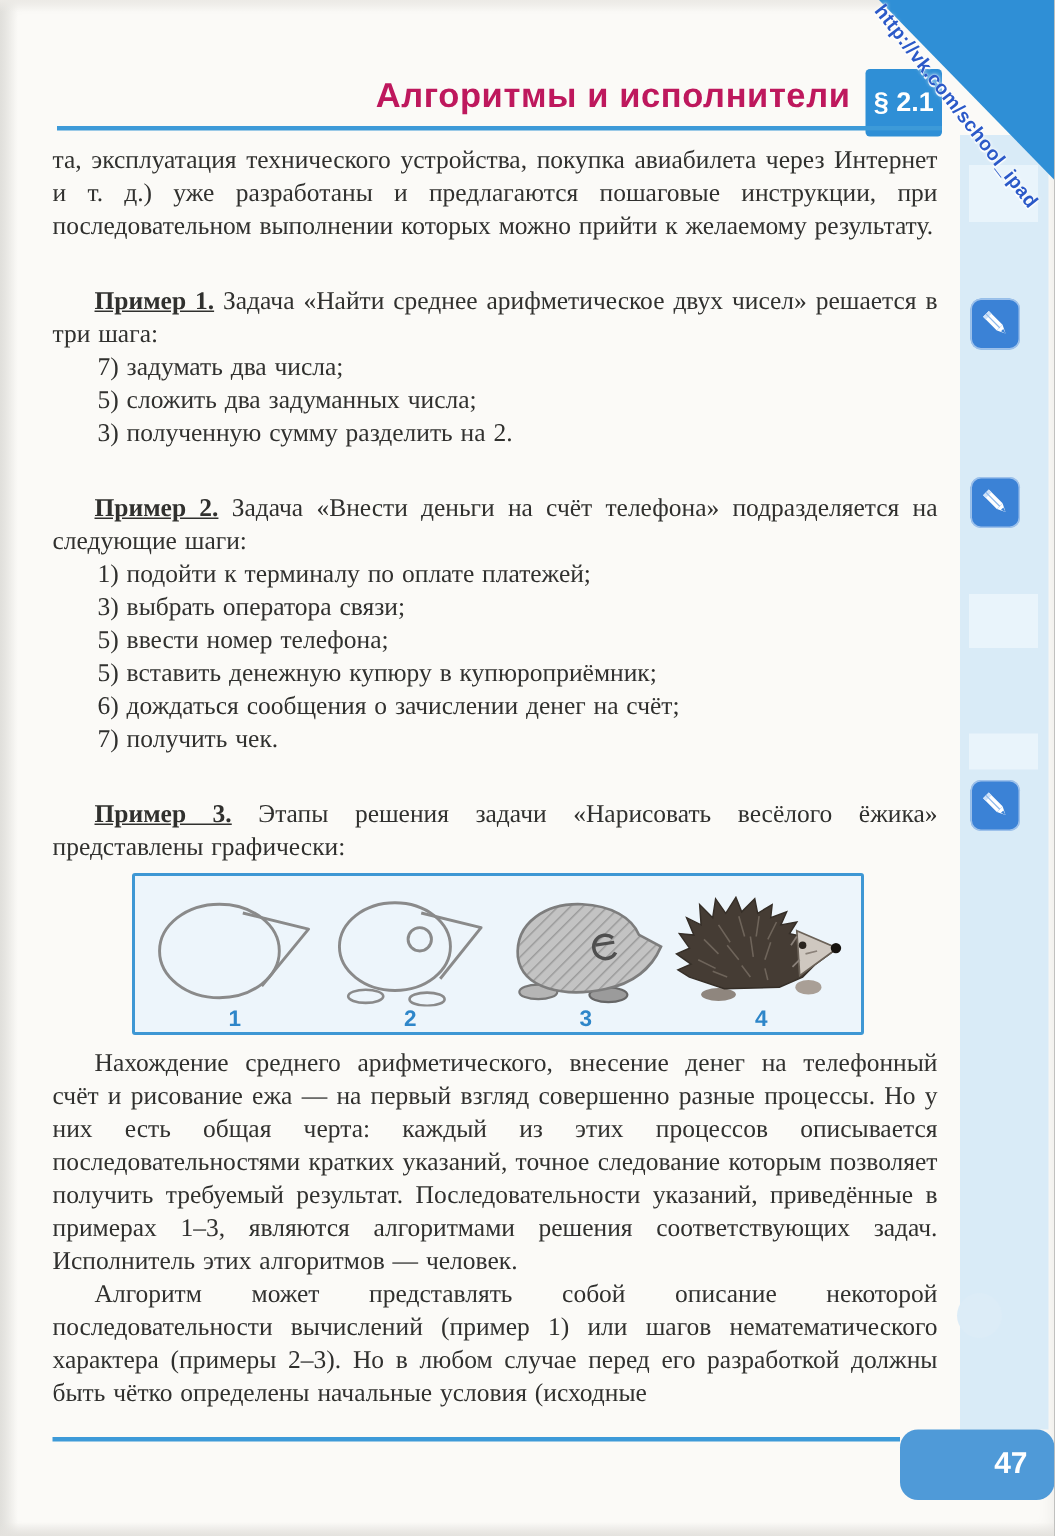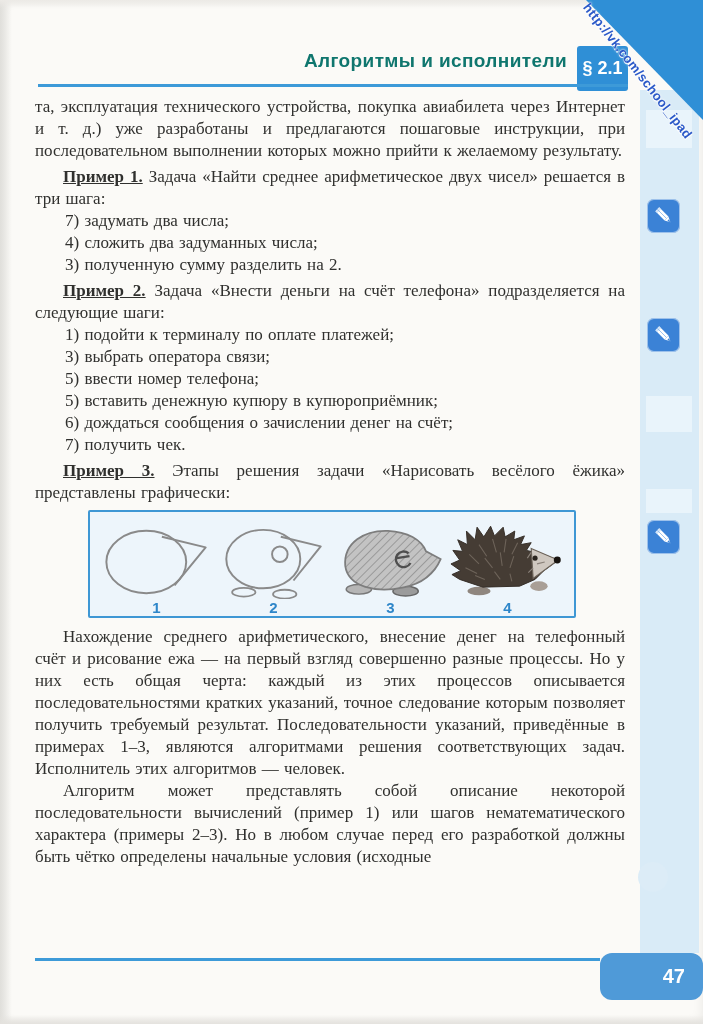--- a/index.html
+++ b/index.html
@@ -19,22 +19,22 @@
 
   
   .corner-triangle { position:absolute; left:586px; top:0; width:117px; height:120px;
     background:#2f8fd6; clip-path:polygon(0 0,100% 0,100% 100%); z-index:1; }
   .watermark { position:absolute; left:592px; top:0; z-index:3;
     font-family:"Liberation Sans", sans-serif; font-size:13px; font-weight:600;
     color:#2b59c8; white-space:nowrap; letter-spacing:.3px;
     transform:rotate(52deg); transform-origin:0 0;
     text-shadow:0 0 3px #fff, 0 0 1px #fff, 1px 1px 0 rgba(255,255,255,.85); }
   .header-title { position:absolute; right:136px; top:50px; z-index:2;
-    font-family:"Liberation Sans", sans-serif; font-size:19px; font-weight:bold;
-    color:#0f766e; letter-spacing:.4px; }
+    font-family:"Liberation Sans", sans-serif; font-size:23px; font-weight:bold;
+    color:#be185d; letter-spacing:.4px; }
   .section-badge { position:absolute; left:577px; top:46px; width:51px; height:45px; z-index:2;
     background:#2f8fd6; color:#fff; border-radius:3px;
     font-family:"Liberation Sans", sans-serif; font-size:18px; font-weight:bold;
     display:flex; align-items:center; justify-content:center; }
   .header-rule { position:absolute; left:38px; top:84px; width:590px; height:2.5px;
     background:#3d9ad8; z-index:2; }
 
   
   .margin-strip { position:absolute; left:640px; top:90px; width:59px; height:863px;
     background:#d9ebf7; }
@@ -43,21 +43,21 @@
   .pencil-badge { position:absolute; width:33px; height:34px; border-radius:7px;
     background:#3b82d6; display:flex; align-items:center; justify-content:center;
     box-shadow:0 0 0 1px rgba(255,255,255,.5) inset; }
 
   
   .content { position:absolute; left:35px; top:96px; width:590px;
     font-size:17px; line-height:22px; color:#30302e; text-align:justify;
     word-spacing:1px; }
   .para { margin:0; }
   .indent { text-indent:28px; }
-  .block-gap { margin-top:4px; }
+  .block-gap { margin-top:28px; }
   .ex-label { font-weight:bold; text-decoration:underline; }
   .steps { padding-left:30px; }
   .step { text-align:left; }
 
   
   .figure { margin:6px 0 8px 53px; width:468px; height:100px;
     border:2px solid #3e97d4; border-radius:2px; background:#edf5fb;
     display:flex; align-items:stretch; padding:4px 8px 0; }
   .fig-cell { flex:1; display:flex; flex-direction:column; align-items:center; justify-content:flex-end; }
   .fig-cell svg { display:block; }
@@ -128,21 +128,21 @@
   </div>
 
   <div class="content">
 
     <p class="para">та, эксплуатация технического устройства, покупка авиабилета через Интернет и т. д.) уже разработаны и предлагаются пошаговые инструкции, при последовательном выполнении которых можно прийти к желаемому результату.</p>
 
     <div class="block-gap">
       <p class="para indent"><span class="ex-label">Пример 1.</span> <span>Задача «Найти среднее арифметическое двух чисел» решается в три шага:</span></p>
       <div class="steps">
         <div class="step">7) задумать два числа;</div>
-        <div class="step">4) сложить два задуманных числа;</div>
+        <div class="step">5) сложить два задуманных числа;</div>
         <div class="step">3) полученную сумму разделить на 2.</div>
       </div>
     </div>
 
     <div class="block-gap">
       <p class="para indent"><span class="ex-label">Пример 2.</span> <span>Задача «Внести деньги на счёт телефона» подразделяется на следующие шаги:</span></p>
       <div class="steps">
         <div class="step">1) подойти к терминалу по оплате платежей;</div>
         <div class="step">3) выбрать оператора связи;</div>
         <div class="step">5) ввести номер телефона;</div>

